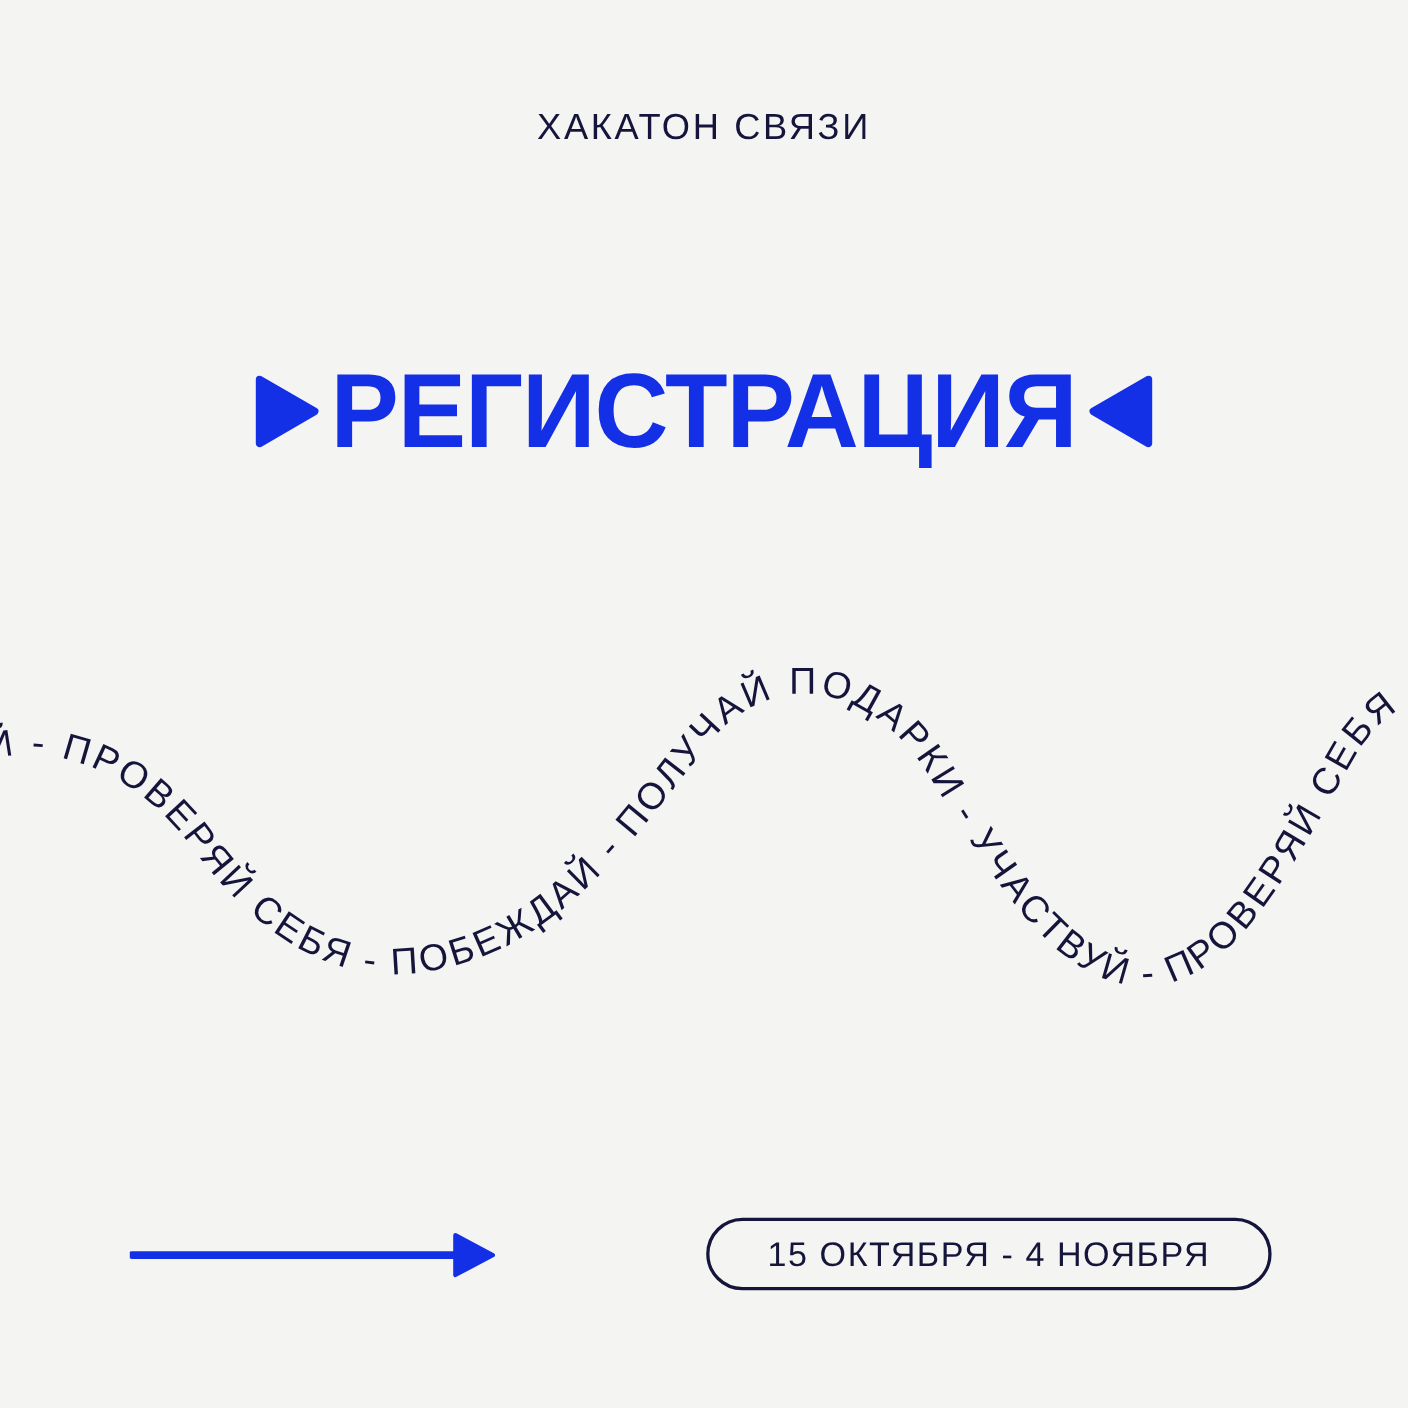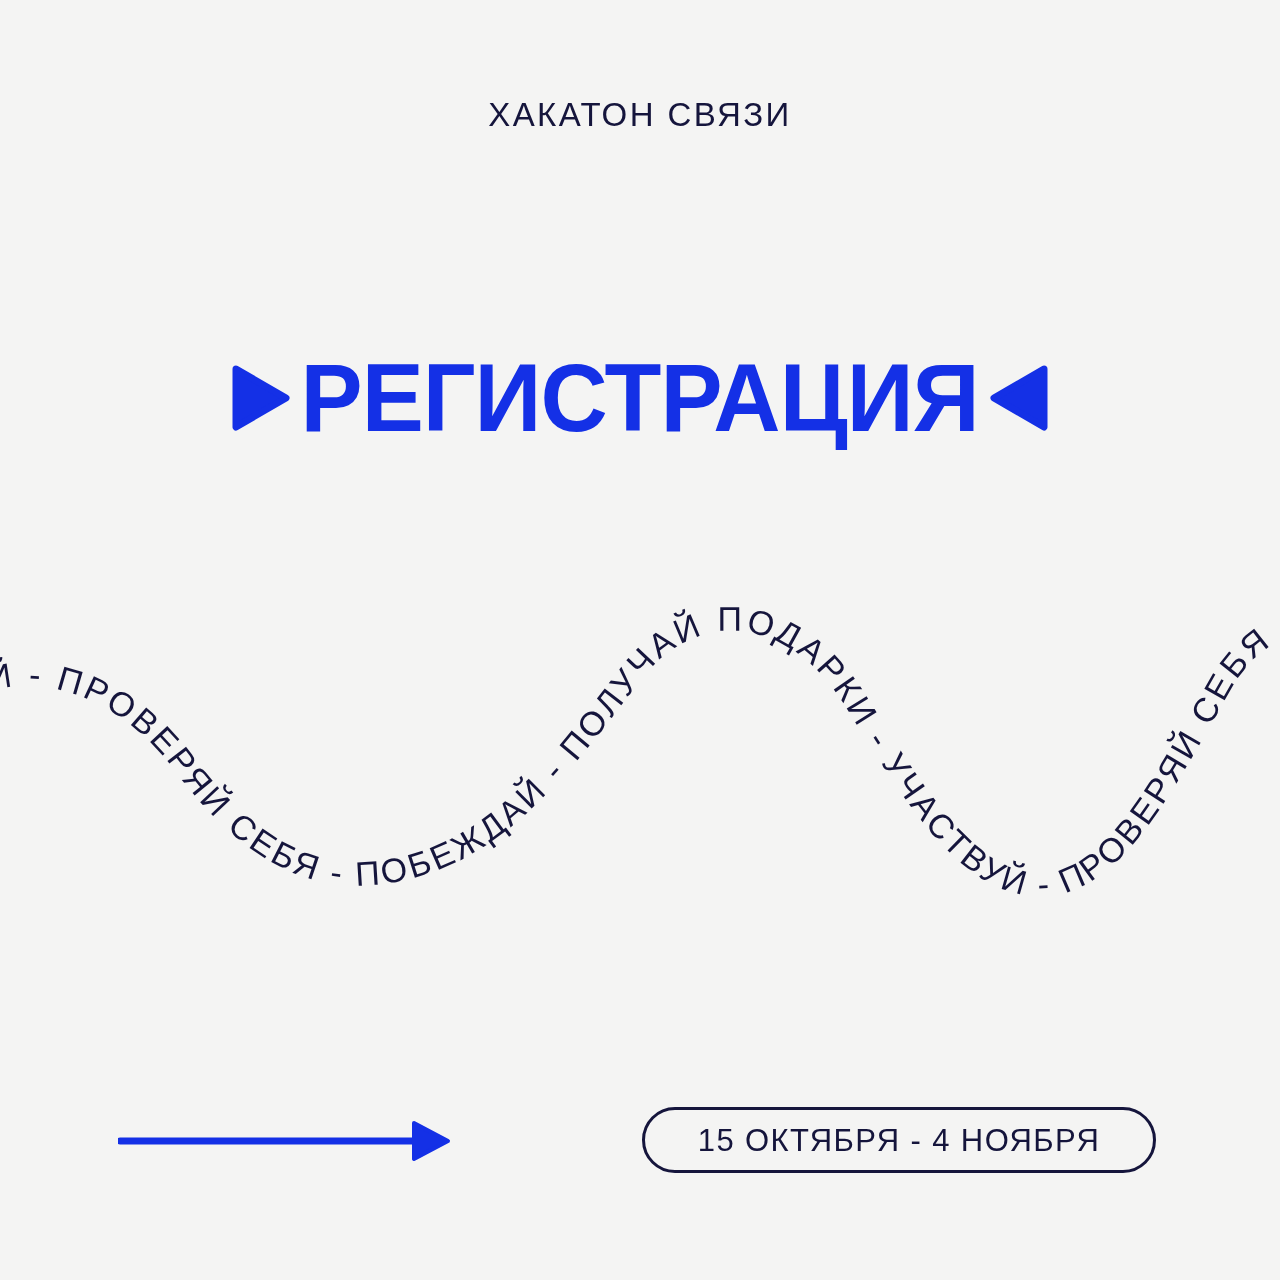--- a/index.html
+++ b/index.html
@@ -34,21 +34,21 @@
     font-size: 33px;
     font-weight: 500;
     letter-spacing: 2.4px;
     line-height: 1;
     white-space: nowrap;
   }
 
   
   .headline-row {
     position: absolute;
-    top: 348px;
+    top: 324px;
     left: 0;
     width: 1280px;
     height: 100px;
     display: flex;
     align-items: center;
     justify-content: center;
   }
 
   .tri {
     width: 58px;

